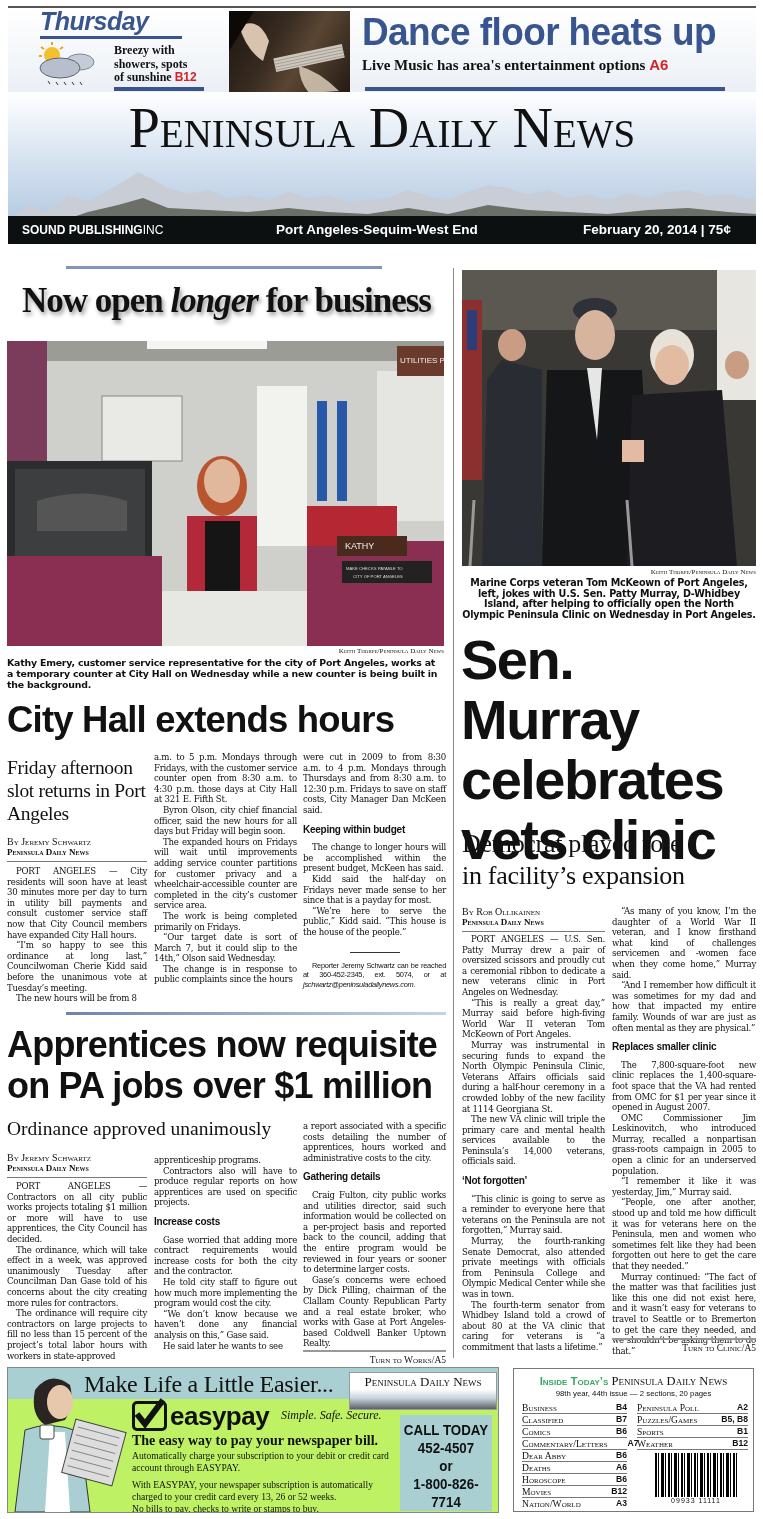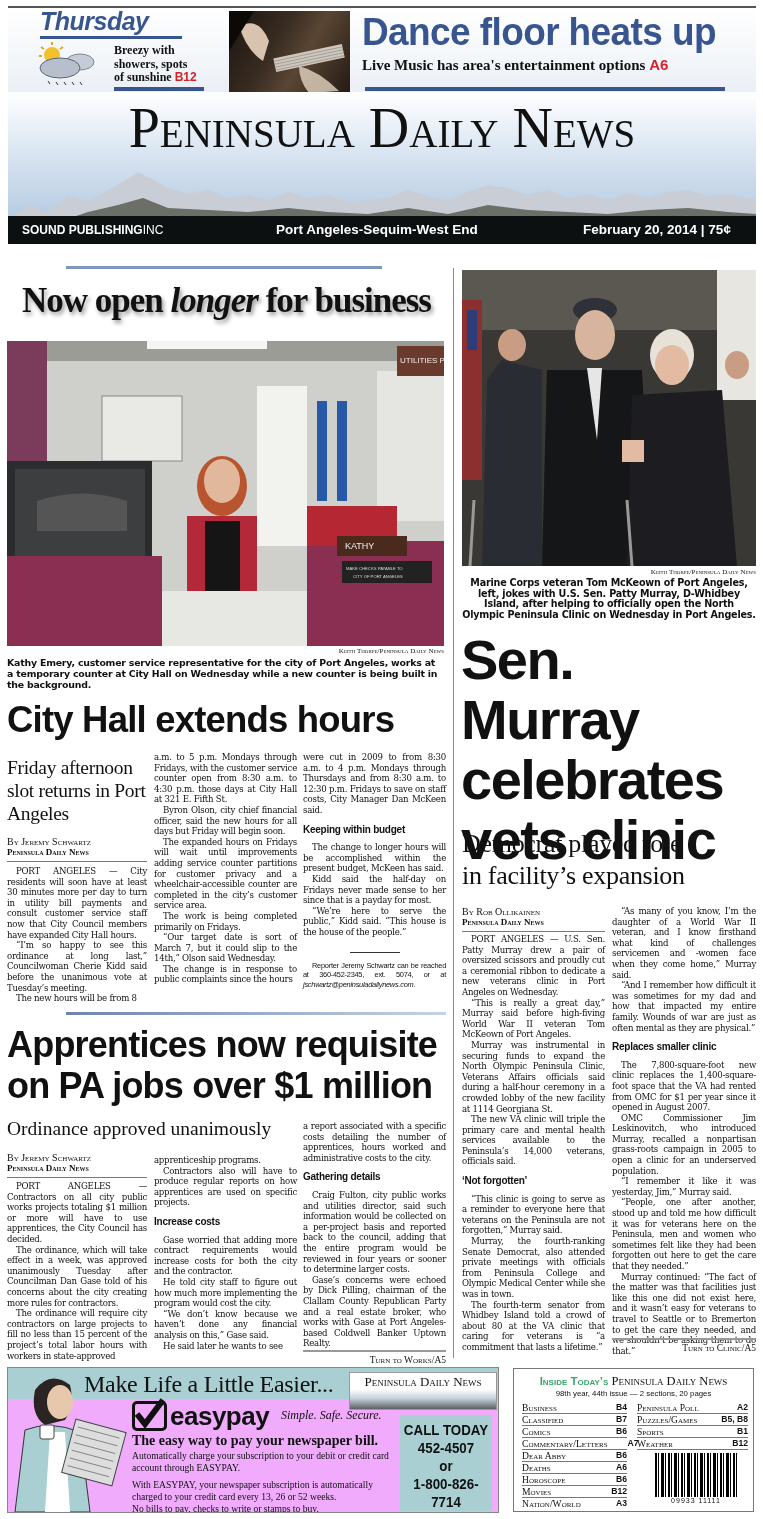--- a/index.html
+++ b/index.html
@@ -258,21 +258,21 @@
   <p>“And I remember how difficult it was sometimes for my dad and how that impacted my entire family. Wounds of war are just as often mental as they are physical.”</p>
   <div class="subhead">Replaces smaller clinic</div>
   <p>The 7,800-square-foot new clinic replaces the 1,400-square-foot space that the VA had rented from OMC for $1 per year since it opened in August 2007.</p>
   <p>OMC Commissioner Jim Leskinovitch, who introduced Murray, recalled a nonpartisan grass-roots campaign in 2005 to open a clinic for an underserved population.</p>
   <p>“I remember it like it was yesterday, Jim,” Murray said.</p>
   <p>“People, one after another, stood up and told me how difficult it was for veterans here on the Peninsula, men and women who sometimes felt like they had been forgotten out here to get the care that they needed.”</p>
   <p>Murray continued: “The fact of the matter was that facilities just like this one did not exist here, and it wasn’t easy for veterans to travel to Seattle or to Bremerton to get the care they needed, and we shouldn’t be asking them to do that.”</p>
 </div>
 <div class="abs jump" style="left:612px;top:1338px;width:144px;">Turn to Clinic/A5</div>
 
-<div class="abs" style="left:7px;top:1367px;width:492px;height:146px;border:1px solid #888;background:#f0abfc;overflow:hidden;">
+<div class="abs" style="left:7px;top:1367px;width:492px;height:146px;border:1px solid #888;background:#bef264;overflow:hidden;">
   <div class="abs" style="left:0;top:0;width:492px;height:31px;background:#a9cfd2;"></div>
   <div class="abs serif" style="left:76px;top:1px;font-size:24px;line-height:30px;letter-spacing:-0.3px;">Make Life a Little Easier...</div>
   <div class="abs" style="left:341px;top:4px;width:148px;height:38px;border:1px solid #999;background:linear-gradient(#fff 45%,#c8d3dc 70%,#5b6166 100%);">
     <div class="serif" style="font-variant:small-caps;font-size:13px;text-align:center;line-height:18px;">Peninsula Daily News</div>
   </div>
 
   <svg class="abs" style="left:2px;top:2px;" width="120" height="142" viewBox="0 0 120 142">
     <path d="M25 20 Q40 0 60 15 Q65 35 55 50 L35 55 Q20 45 25 20Z" fill="#2a2522"></path>
     <ellipse cx="50" cy="32" rx="13" ry="17" fill="#e8c8ac"></ellipse>
     <path d="M15 60 Q40 50 70 62 L80 142 L5 142Z" fill="#a9cfd2" stroke="#333"></path>

